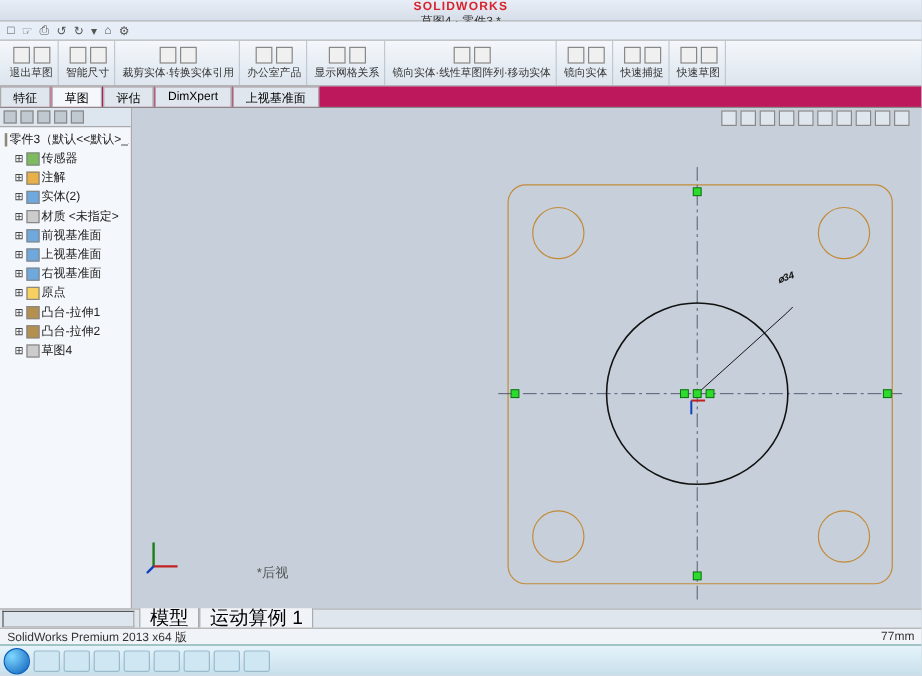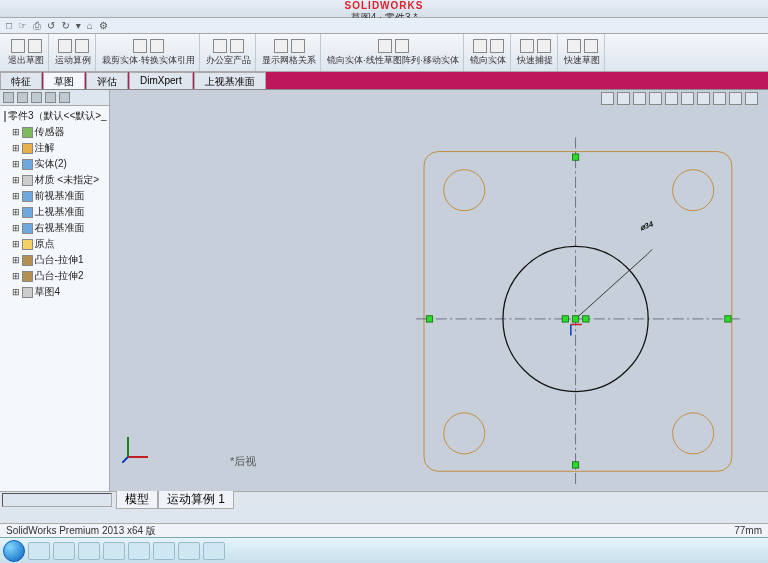--- a/index.html
+++ b/index.html
@@ -25,30 +25,30 @@
 .fmtree .item { display:flex; align-items:center; padding:1px 0; white-space:nowrap; overflow:hidden;}
 .fmtree .ic { width:11px; height:11px; margin:0 2px; display:inline-block; border:1px solid #888; }
 .fmtree .i0 { background:#f6d060;} .fmtree .i1{background:#7dbb5e;} .fmtree .i2{background:#e8b048;}
 .fmtree .i3{background:#6fa8dc;} .fmtree .i4{background:#ccc;} .fmtree .i5{background:#b38f50;}
 .fmtree .ind { padding-left:10px; }
 .canvas-wrap { flex:1; background:#c7d0da; position:relative;}
 .view-tb { position:absolute; top:2px; right:10px; display:flex; gap:3px; }
 .view-tb span { width:13px; height:13px; background:#e0e6ee; border:1px solid #888;}
 svg.canvas { width:100%; height:100%; }
 .triad { position:absolute; left:12px; bottom:26px; }
-.status { height:14px; background:#f0f3f7; border-top:1px solid #aaa; display:flex; align-items:center; padding:0 6px; font-size:10px; color:#333; justify-content:space-between;margin-top:16px;}
+.status { height:14px; background:#f0f3f7; border-top:1px solid #aaa; display:flex; align-items:center; padding:0 6px; font-size:10px; color:#333; justify-content:space-between;}
 .hsbar { height:16px; background:#e0e6ee; border-top:1px solid #aaa; display:flex; align-items:center;}
 .hsbar .sc { width:110px; height:14px; background:#dde5ee; border:1px inset #aaa; margin-left:2px;}
 .hsbar .shtabs { display:flex; margin-left:4px;}
-.hsbar .shtabs div { padding:0 8px; background:#f0f3f7; border:1px solid #aaa; font-size:12px;}
+.hsbar .shtabs div { padding:0 8px; background:#f0f3f7; border:1px solid #aaa; font-size:16px;}
 .taskbar { height:26px; background:linear-gradient(#e6f4fb,#c7dfeb); display:flex; align-items:center; padding:0 3px; gap:3px; border-top:1px solid #7aa;}
 .taskbar .orb { width:22px; height:22px; border-radius:50%; background:radial-gradient(circle at 30% 30%,#7fd8ff,#0a5fbb); border:1px solid #0a5fbb;}
 .taskbar .tbtn { width:22px; height:18px; background:#cfe6f3; border:1px solid #9bc; border-radius:2px;}
 .xmark { font-size:9px; color:#444; }
-.viewlabel { position:absolute; left:120px; bottom:22px; font-size:11px; color:#555;}
+.viewlabel { position:absolute; left:104px; bottom:22px; font-size:11px; color:#555;}
 </style>
 </head>
 <body>
 
 <div class="titlebar">
   <span class="logo">SOLIDWORKS</span>
   <span class="doc">草图4 · 零件3 *</span>
 </div>
 
 <div class="qat" id="qat">
@@ -68,21 +68,21 @@
         <div></div>
         <div></div>
       </div>
       <div class="lbl">退出草图</div>
     </div>
     <div class="rgroup">
       <div class="icons">
         <div></div>
         <div></div>
       </div>
-      <div class="lbl">运动算例</div>
+      <div class="lbl">智能尺寸</div>
     </div>
     <div class="rgroup">
       <div class="icons">
         <div></div>
         <div></div>
       </div>
       <div class="lbl">裁剪实体·转换实体引用</div>
     </div>
     <div class="rgroup">
       <div class="icons">

